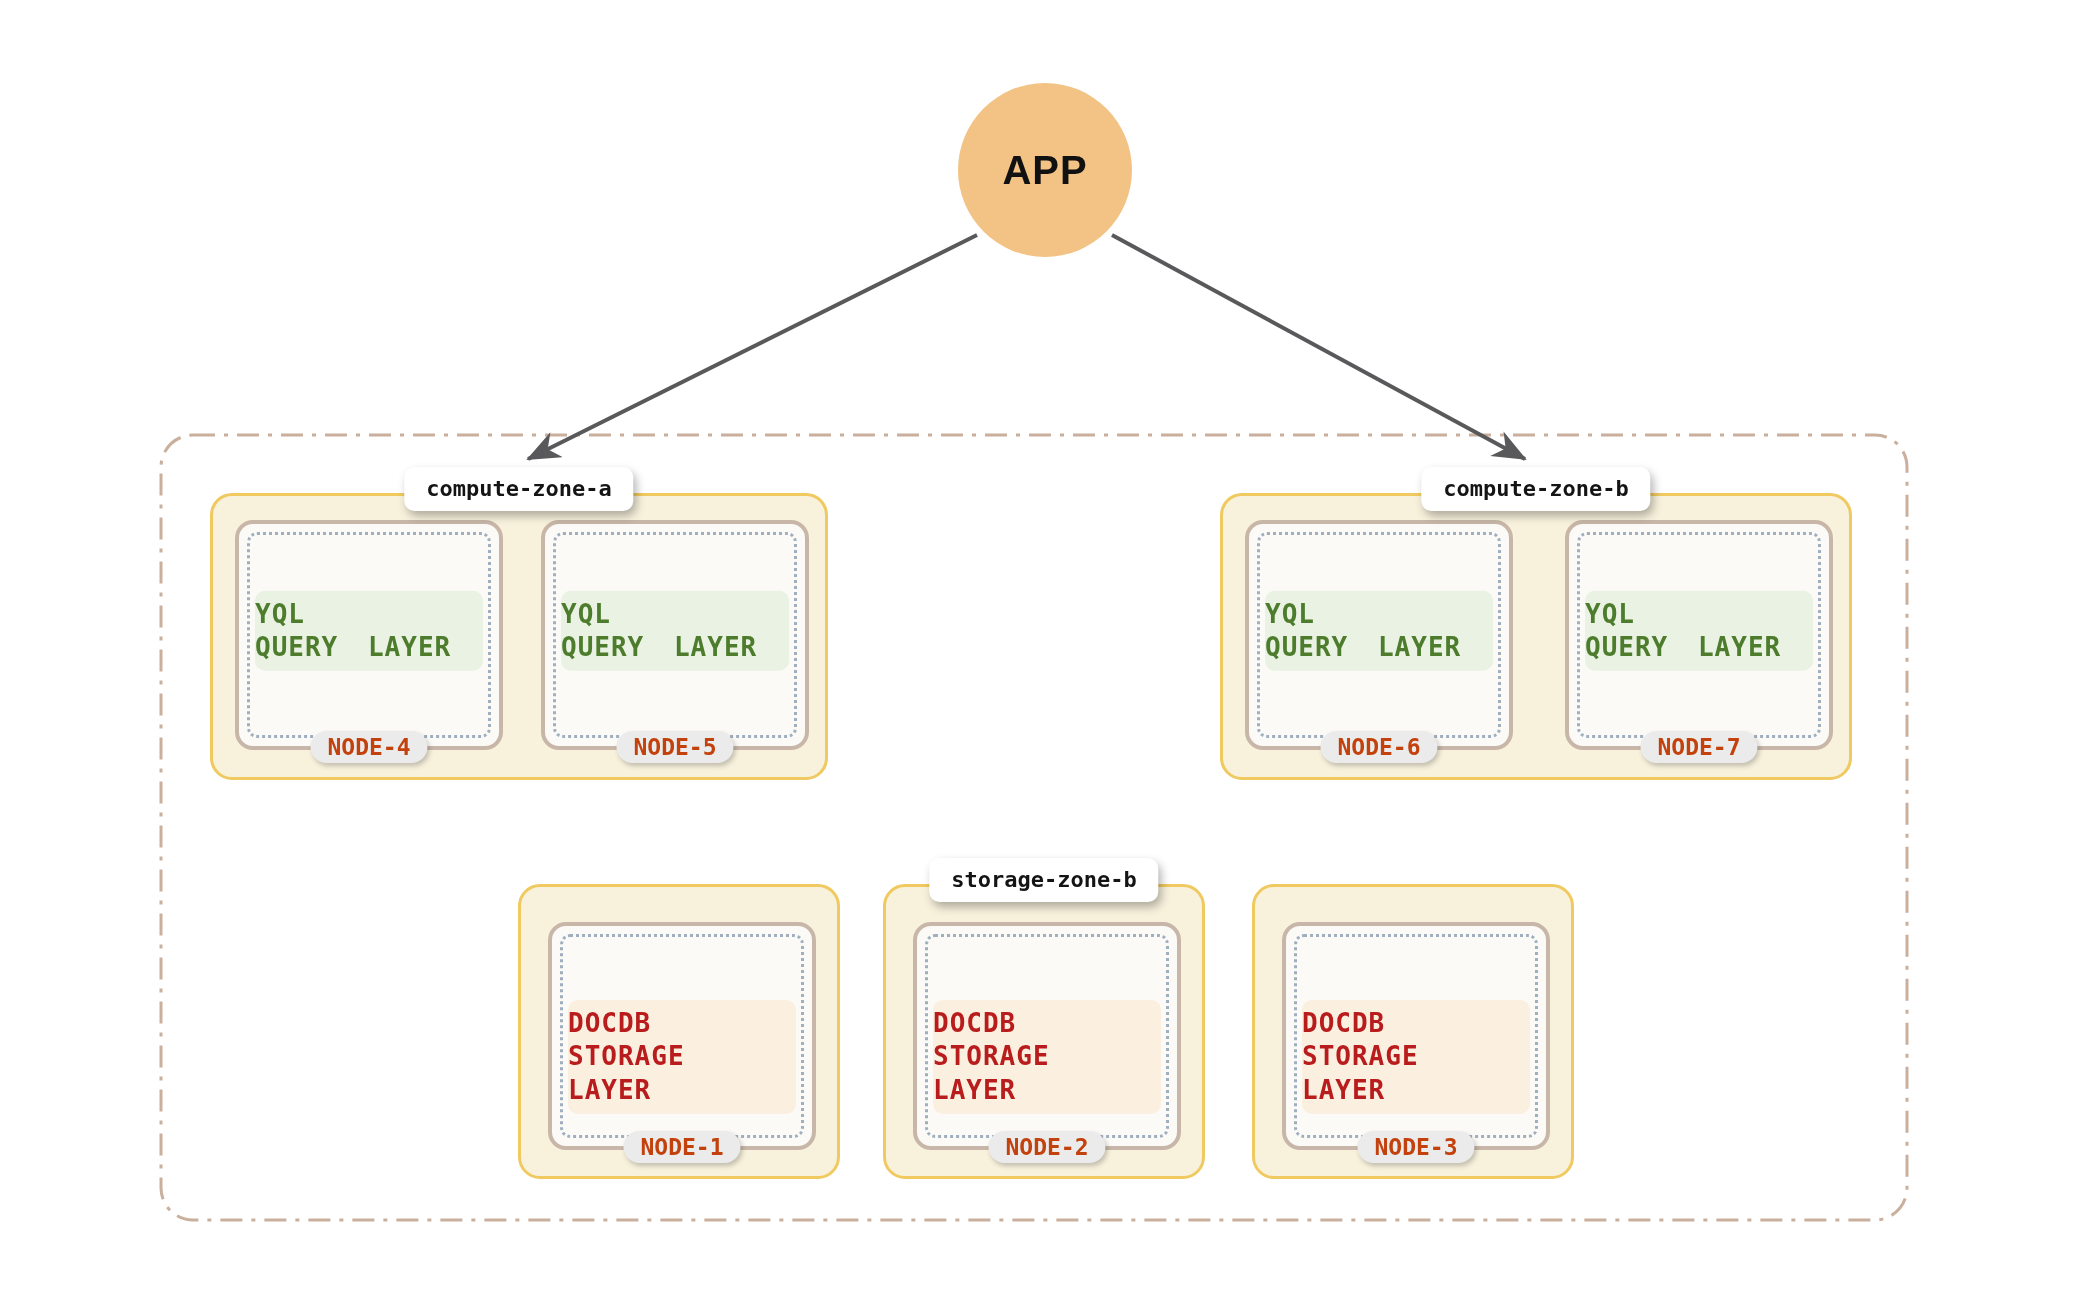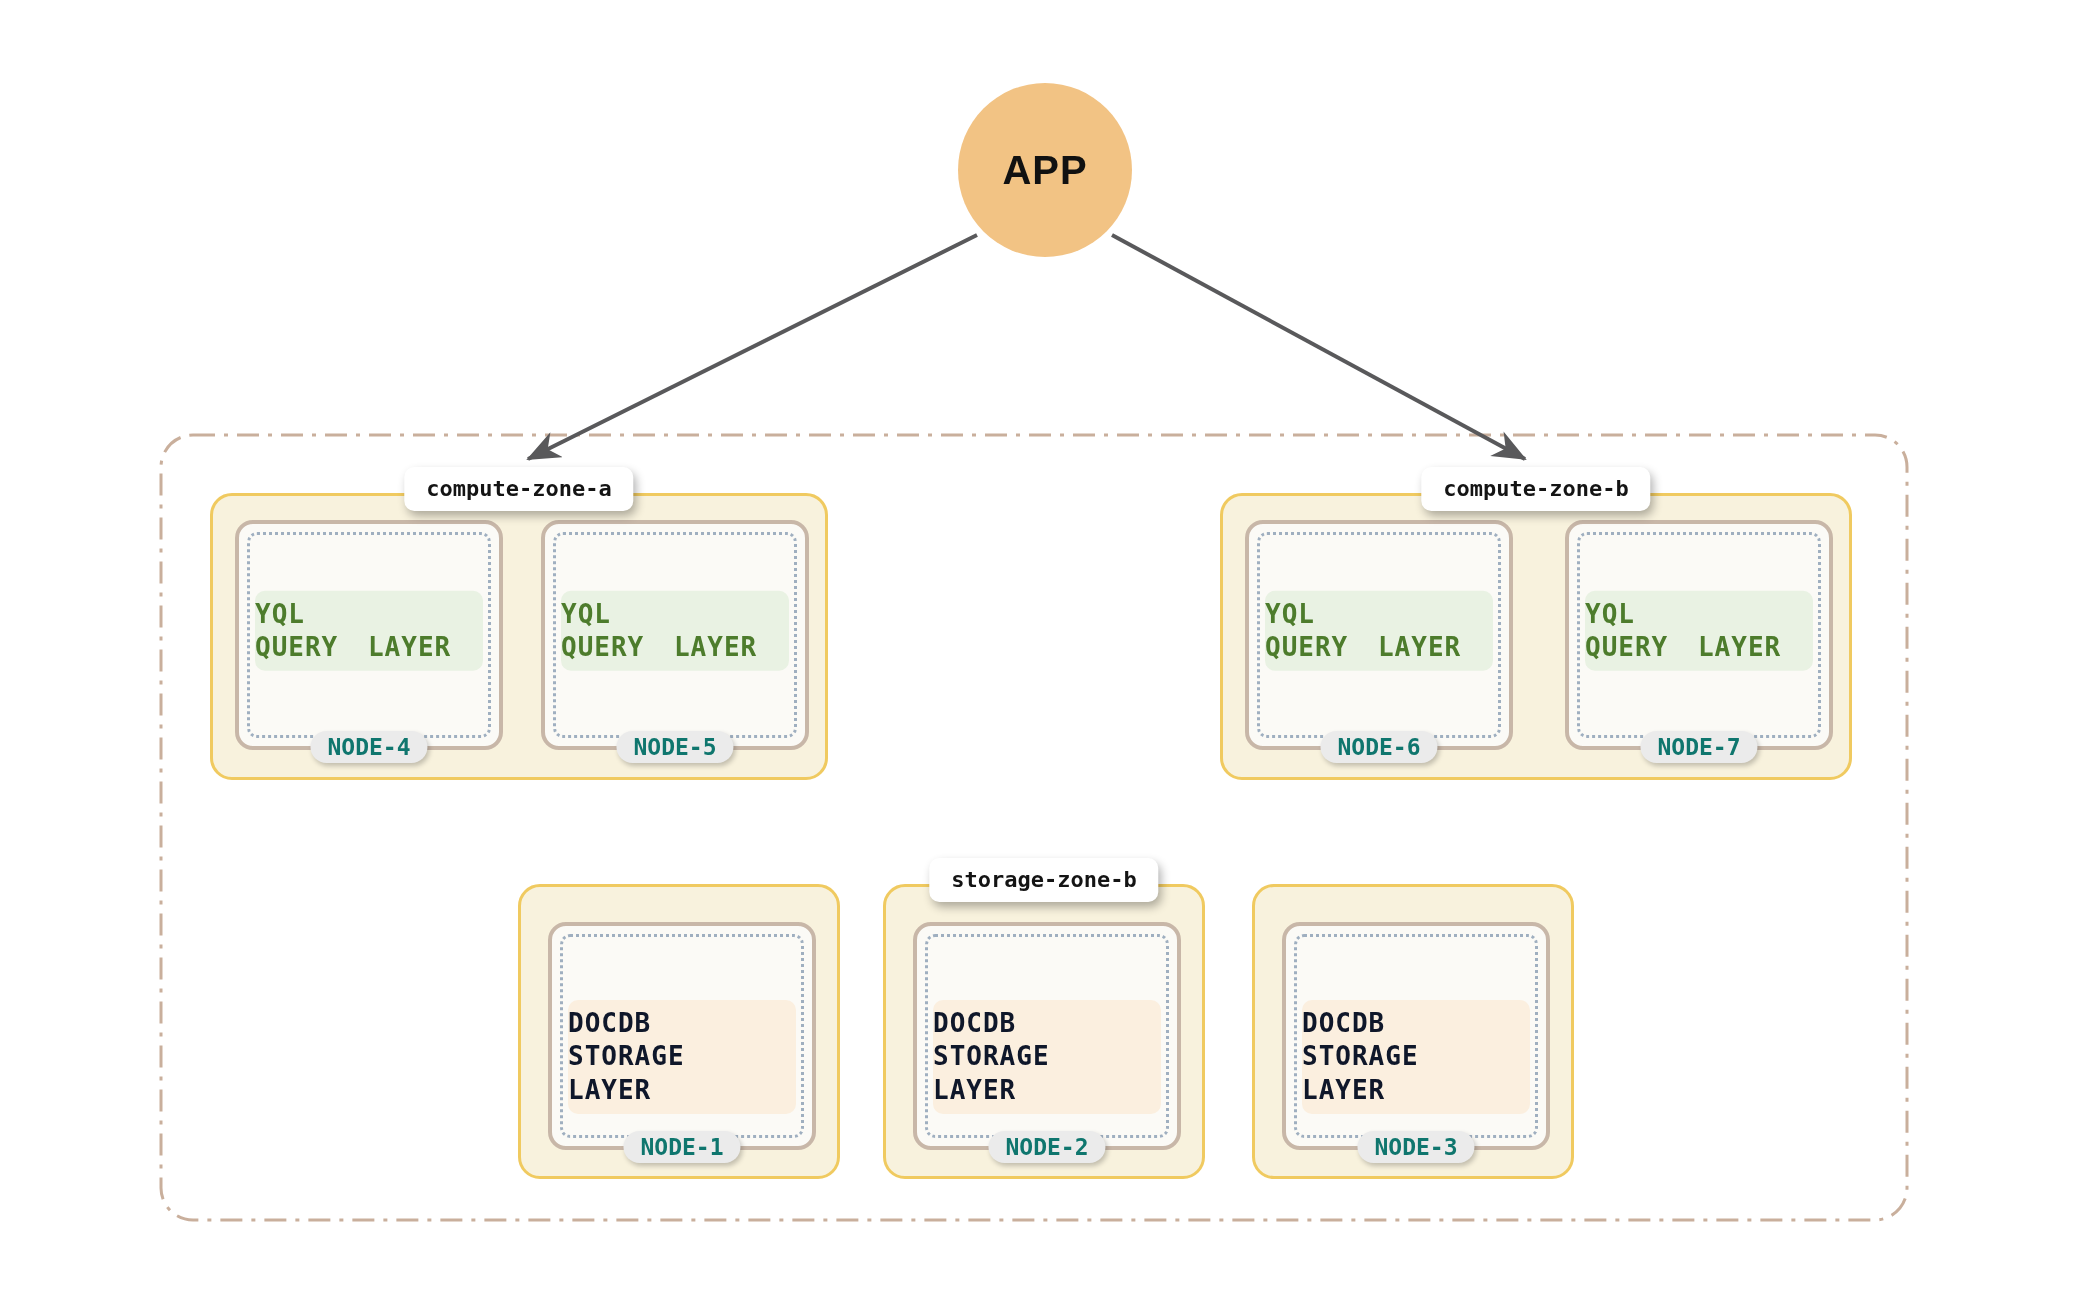--- a/index.html
+++ b/index.html
@@ -63,28 +63,28 @@
     font-weight:bold;font-size:26px;line-height:1.28;
     letter-spacing:1px;word-spacing:13px;
     padding:7px 0;
   }
   .layer-chip.compute{
     top:48%;transform:translate(-50%,-50%);
     color:#4D7C2C;background:#E9F2E3;
   }
   .layer-chip.storage{
     bottom:32px;transform:translateX(-50%);
-    color:#0f172a;background:#FBEFDF;
+    color:#b91c1c;background:#FBEFDF;
   }
 
   .node-badge{
     position:absolute;bottom:-17px;left:50%;transform:translateX(-50%);
     background:#EBEBEB;border-radius:17px;
     padding:3px 17px;white-space:nowrap;
-    font-size:23px;font-weight:bold;color:#0f766e;
+    font-size:23px;font-weight:bold;color:#c2410c;
     box-shadow:2px 3px 5px rgba(0,0,0,0.22);
     z-index:2;
   }
 
   
   #zone-compute-a{left:210px;top:481px;width:618px;height:287px;}
   #zone-compute-b{left:1220px;top:481px;width:632px;height:287px;}
   #zone-storage-a{left:518px;top:872px;width:322px;height:295px;}
   #zone-storage-b{left:883px;top:872px;width:322px;height:295px;}
   #zone-storage-c{left:1252px;top:872px;width:322px;height:295px;}

